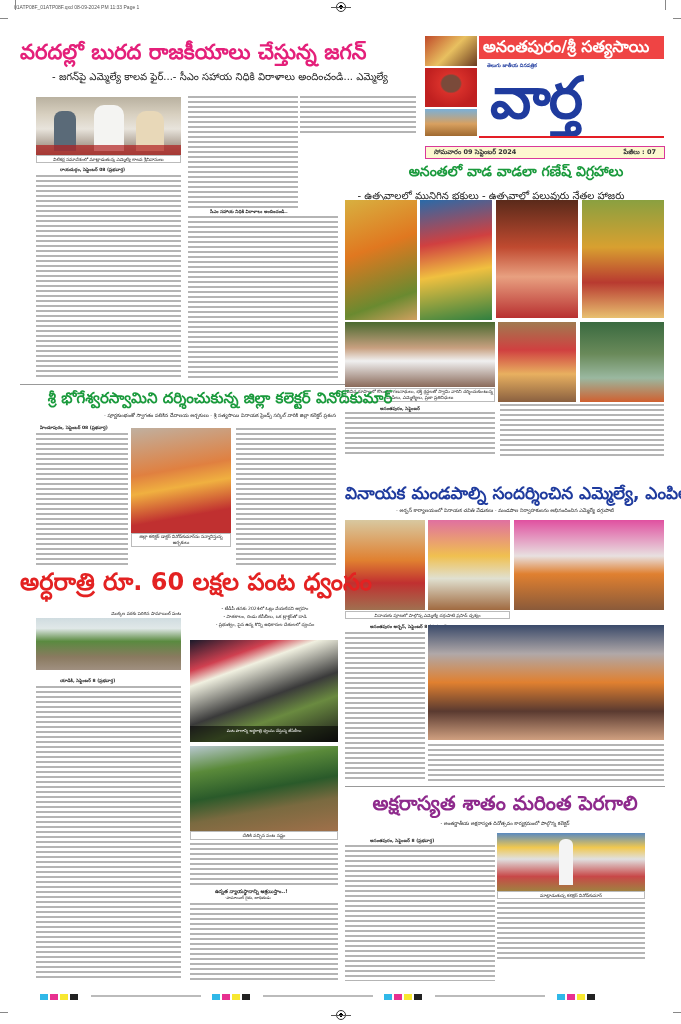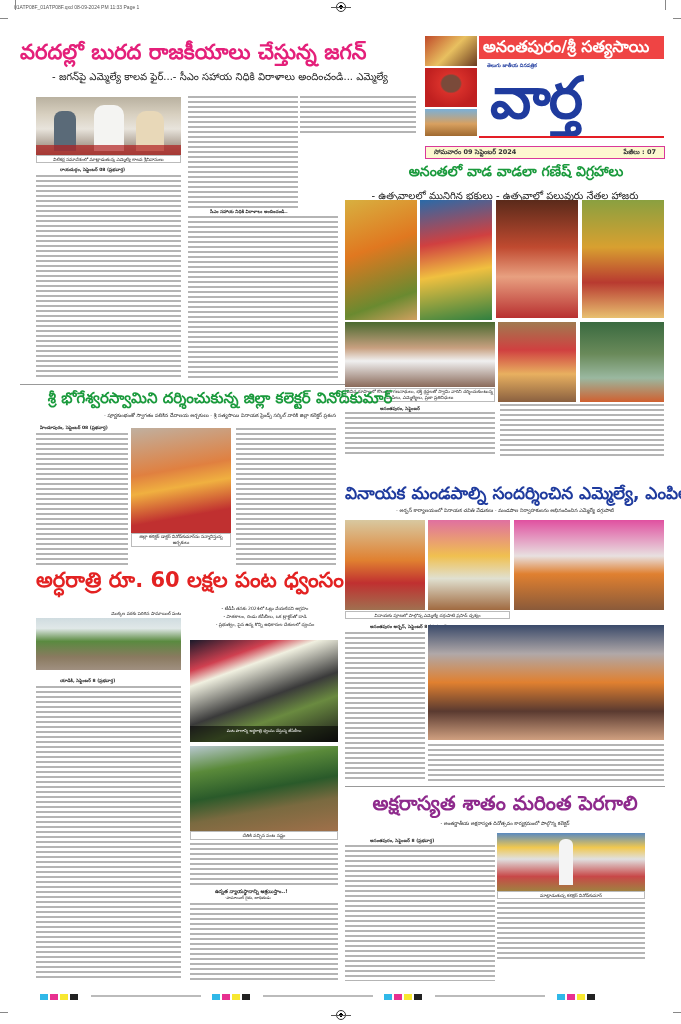--- a/index.html
+++ b/index.html
@@ -63,21 +63,21 @@
 <div class="abs caption" style="left:36px;top:155px;width:145px;height:8px;">విలేకర్ల సమావేశంలో మాట్లాడుతున్న ఎమ్మెల్యే కాలవ శ్రీనివాసులు</div>
 <div class="abs dateline" style="left:60px;top:167px;font-size:4.5px;">రాయదుర్గం, సెప్టెంబర్ 08 (ప్రభవార్త)</div>
 <div class="abs textlines" style="left:36px;top:175px;width:145px;height:205px;"></div>
 <div class="abs textlines" style="left:188px;top:96px;width:110px;height:112px;"></div>
 <div class="abs textlines" style="left:300px;top:96px;width:116px;height:40px;"></div>
 <div class="abs subhead-inline" style="left:210px;top:209px;font-size:4.5px;">సీఎం సహాయ నిధికి విరాళాలు అందించండి..</div>
 <div class="abs textlines" style="left:188px;top:216px;width:150px;height:164px;"></div>
 <div class="abs rule" style="left:20px;top:384px;width:400px;"></div>
 
 <div class="abs headline-green" style="left:356px;top:163px;width:320px;font-size:14px;text-align:center;white-space:nowrap;">అనంతలో వాడ వాడలా గణేష్ విగ్రహాలు</div>
-<div class="abs sub" style="left:345px;top:190px;width:320px;">- ఉత్సవాలలో మునిగిన భక్తులు  - ఉత్సవాల్లో పలువురు నేతల హాజరు</div>
+<div class="abs sub" style="left:331px;top:190px;width:320px;">- ఉత్సవాలలో మునిగిన భక్తులు  - ఉత్సవాల్లో పలువురు నేతల హాజరు</div>
 <div class="abs photo" style="left:345px;top:200px;width:72px;height:120px;background:linear-gradient(160deg,#d8b040,#e07820 40%,#6a8a30 80%,#d0a060);"></div>
 <div class="abs photo" style="left:420px;top:200px;width:72px;height:120px;background:linear-gradient(170deg,#2a6aa8,#d04040 35%,#f0c040 60%,#308040);"></div>
 <div class="abs photo" style="left:496px;top:200px;width:82px;height:118px;background:linear-gradient(180deg,#5a2a1a,#c04a30 40%,#e8a080 65%,#b83030);"></div>
 <div class="abs photo" style="left:582px;top:200px;width:82px;height:118px;background:linear-gradient(180deg,#8aa040,#d8a030 40%,#b83a30 70%,#e8c070);"></div>
 <div class="abs photo" style="left:345px;top:322px;width:150px;height:65px;background:linear-gradient(180deg,#4a6a30,#c8a080 40%,#f0f0f0 60%,#8a6a5a);"></div>
 <div class="abs caption" style="left:345px;top:388px;width:150px;height:14px;white-space:normal;line-height:6px;">వివిధ రూపాలలో కొలువైన గణనాథులు, భక్తి శ్రద్ధలతో స్వామి వారిని దర్శించుకుంటున్న ఎంపీలు, ఎమ్మెల్యేలు, ప్రజా ప్రతినిధులు</div>
 <div class="abs photo" style="left:498px;top:322px;width:78px;height:80px;background:linear-gradient(180deg,#a07a50,#d04040 35%,#e8b060 65%,#8a6040);"></div>
 <div class="abs photo" style="left:580px;top:322px;width:84px;height:80px;background:linear-gradient(180deg,#3a6a40,#6a8a5a 40%,#9ab8a0 70%,#d06030);"></div>
 <div class="abs dateline" style="left:380px;top:406px;font-size:4.5px;">అనంతపురం, సెప్టెంబర్</div>
 <div class="abs textlines" style="left:345px;top:412px;width:150px;height:44px;"></div>
@@ -96,21 +96,21 @@
 <div class="abs photo" style="left:345px;top:520px;width:80px;height:90px;background:linear-gradient(180deg,#d8c8a0,#e08030 45%,#c03030 70%,#a07050);"></div>
 <div class="abs photo" style="left:428px;top:520px;width:82px;height:90px;background:linear-gradient(180deg,#e070a0,#f0c050 40%,#e0e0d0 65%,#a06a40);"></div>
 <div class="abs photo" style="left:514px;top:520px;width:150px;height:90px;background:linear-gradient(180deg,#e050a0,#e8e0e0 40%,#e08030 60%,#8a5a3a);"></div>
 <div class="abs caption" style="left:345px;top:611px;width:165px;height:8px;">వినాయకు పూజలో పాల్గొన్న ఎమ్మెల్యే దగ్గుపాటి ప్రసాద్ దృశ్యం</div>
 <div class="abs dateline" style="left:370px;top:624px;font-size:4.5px;">అనంతపురం అర్బన్, సెప్టెంబర్ 8 (ప్రభవార్త)</div>
 <div class="abs textlines" style="left:345px;top:632px;width:80px;height:150px;"></div>
 <div class="abs photo" style="left:428px;top:625px;width:236px;height:115px;background:linear-gradient(180deg,#3a4a6a,#b0a8a8 25%,#e08030 50%,#5a3a30 75%,#d0a080);"></div>
 <div class="abs textlines" style="left:428px;top:744px;width:236px;height:38px;"></div>
 <div class="abs rule" style="left:345px;top:786px;width:320px;"></div>
 
-<div class="abs headline-red" style="left:20px;top:568px;width:340px;font-size:21px;text-align:center;white-space:nowrap;">అర్ధరాత్రి రూ. 60 లక్షల పంట ధ్వంసం</div>
+<div class="abs headline-red" style="left:20px;top:568px;width:340px;font-size:24px;text-align:center;white-space:nowrap;">అర్ధరాత్రి రూ. 60 లక్షల పంట ధ్వంసం</div>
 <div class="abs sub" style="left:185px;top:606px;width:160px;font-size:4.5px;">- టీడీపీ తనకు 2024లో ఓట్లు వేయలేదని ఆగ్రహం</div>
 <div class="abs sub" style="left:185px;top:614px;width:160px;font-size:4.5px;">- పాతకాలం, రెండు జేసీబీలు, ఒక ట్రాక్టర్‌తో దాడి</div>
 <div class="abs sub" style="left:185px;top:622px;width:160px;font-size:4.5px;">- ప్రభుత్వం, పైన ఉన్న కొన్ని అధికారుల చేతులలో ధ్వంసం</div>
 <div class="abs caption" style="left:36px;top:610px;width:145px;height:8px;border:none;text-align:right;">మొక్కల వరకు పెరిగిన పామాయిల్ పంట</div>
 <div class="abs photo" style="left:36px;top:618px;width:145px;height:52px;background:linear-gradient(180deg,#d0dce0,#e0e8e8 20%,#5a8a40 45%,#8a7a60 75%,#a09080);"></div>
 <div class="abs dateline" style="left:60px;top:678px;font-size:4.5px;">యాడికి, సెప్టెంబర్ 8 (ప్రభవార్త)</div>
 <div class="abs textlines" style="left:36px;top:686px;width:145px;height:295px;"></div>
 <div class="abs photo" style="left:190px;top:640px;width:148px;height:102px;background:linear-gradient(160deg,#1a1a2a,#d04050 20%,#f0f0e0 30%,#3a3a3a 55%,#6a8a40 70%,#1a1a1a);">
   <div style="position:absolute;left:0;bottom:0;width:148px;height:16px;background:rgba(0,0,0,.55);color:#fff;font-size:4px;text-align:center;line-height:7px;padding-top:1px;">పంట పొలాన్ని అర్ధరాత్రి ధ్వంసం చేస్తున్న జేసీబీలు</div>
 </div>

